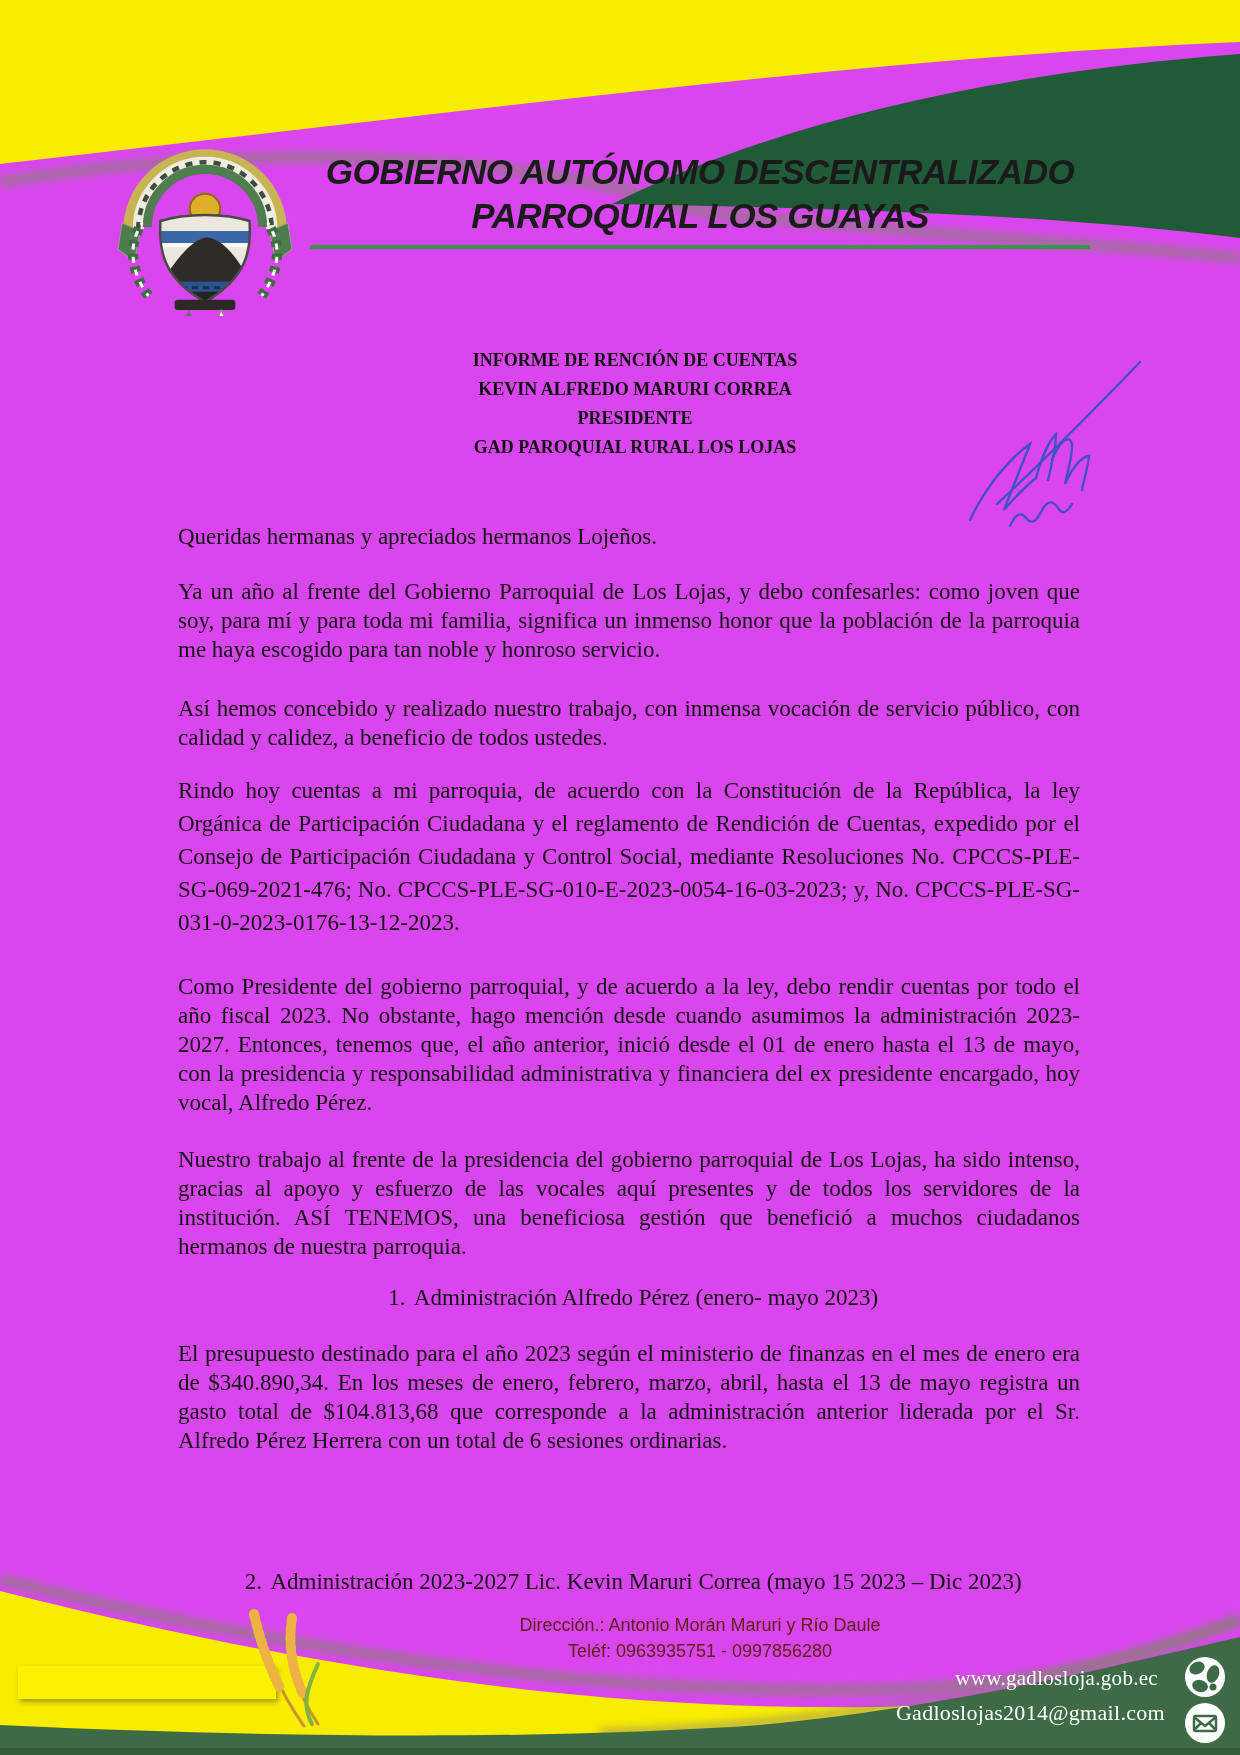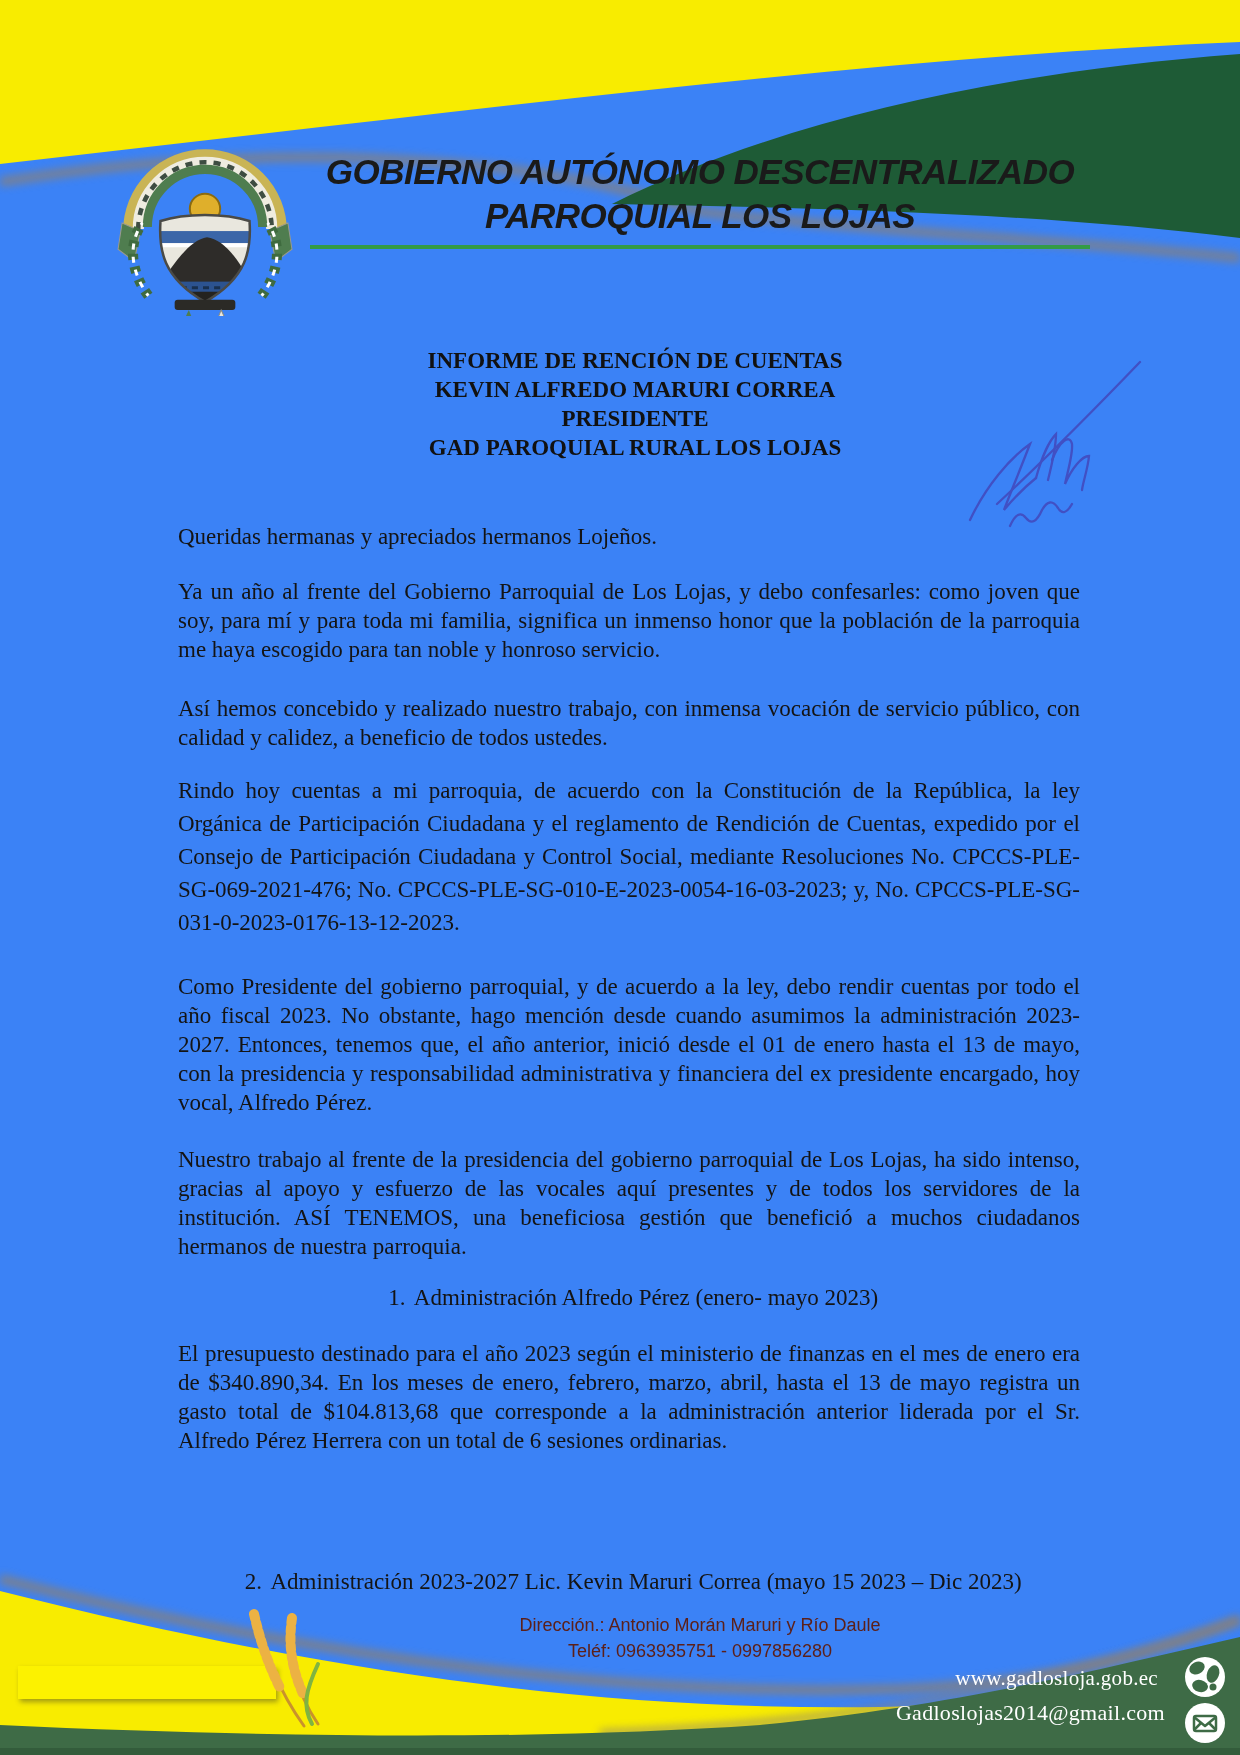--- a/index.html
+++ b/index.html
@@ -1,30 +1,30 @@
 <!DOCTYPE html>
 <html><head>
 <meta charset="utf-8">
 <style>
   html,body{margin:0;padding:0;background:#e8e8e8;}
-  .page{position:relative;width:1240px;height:1755px;background:#3b82f6;overflow:hidden;
+  .page{position:relative;width:1240px;height:1755px;background:#d946ef;overflow:hidden;
         font-family:"Liberation Serif","DejaVu Serif",serif;color:#141414;}
   svg{display:block;}
   .abs{position:absolute;}
   
   #header-art{left:0;top:0;z-index:1;}
   #logo{left:114px;top:134px;width:182px;height:182px;z-index:3;}
   #org-title{left:300px;top:150px;width:800px;text-align:center;z-index:2;
              font-family:"Liberation Sans","DejaVu Sans",sans-serif;font-style:italic;font-weight:bold;
              font-size:35px;line-height:44px;color:#1a1a1a;letter-spacing:-0.5px;}
   #org-rule{width:780px;height:4px;margin:7px auto 0;background:#339B46;}
   #location{left:180px;top:290px;width:960px;text-align:center;z-index:2;
             font-weight:bold;font-size:30px;letter-spacing:0.5px;color:#111;}
   #doc-title{left:180px;top:346px;width:910px;text-align:center;z-index:2;
-             font-weight:bold;font-size:23px;line-height:29px;color:#111;}
+             font-weight:bold;font-size:18px;line-height:29px;color:#111;}
   #signature{left:952px;top:328px;z-index:3;}
   
   #letter-body{left:178px;top:522px;width:902px;z-index:2;
                font-size:23px;line-height:29px;text-align:justify;}
   #letter-body p{margin:0;}
   .mt26{margin-top:26px !important;}
   .mt30{margin-top:30px !important;}
   .mt22{margin-top:22px !important;}
   .mt33{margin-top:33px !important;font-family:Liberation Serif, serif;}
   .mt28{margin-top:28px !important;}
@@ -94,21 +94,21 @@
     <path d="M146,160 C 164,136 166,108 152,88" fill="none" stroke="#3F6B3F" stroke-width="10" stroke-dasharray="6 7"></path>
     <path d="M146,160 C 164,136 166,108 152,88" fill="none" stroke="#ffffff" stroke-width="3" stroke-dasharray="6 7" stroke-dashoffset="3"></path>
 
     <rect x="60" y="164" width="60" height="10" rx="3" fill="#2B2A26"></rect>
     <path d="M74,174 l-7,15 l11,-5 Z" fill="#4F7D4F"></path>
     <path d="M106,174 l7,15 l-11,-5 Z" fill="#E9E7DE" stroke="#8a8a80"></path>
   </svg>
 
   <div id="org-title" class="abs">
     <div>GOBIERNO AUTÓNOMO DESCENTRALIZADO</div>
-    <div>PARROQUIAL LOS LOJAS</div>
+    <div>PARROQUIAL LOS GUAYAS</div>
     <div id="org-rule"></div>
   </div>
 
 
   <div id="doc-title" class="abs">
     <div>INFORME DE RENCIÓN DE CUENTAS</div>
     <div>KEVIN ALFREDO MARURI CORREA</div>
     <div>PRESIDENTE</div>
     <div>GAD PAROQUIAL RURAL LOS LOJAS</div>
   </div>

